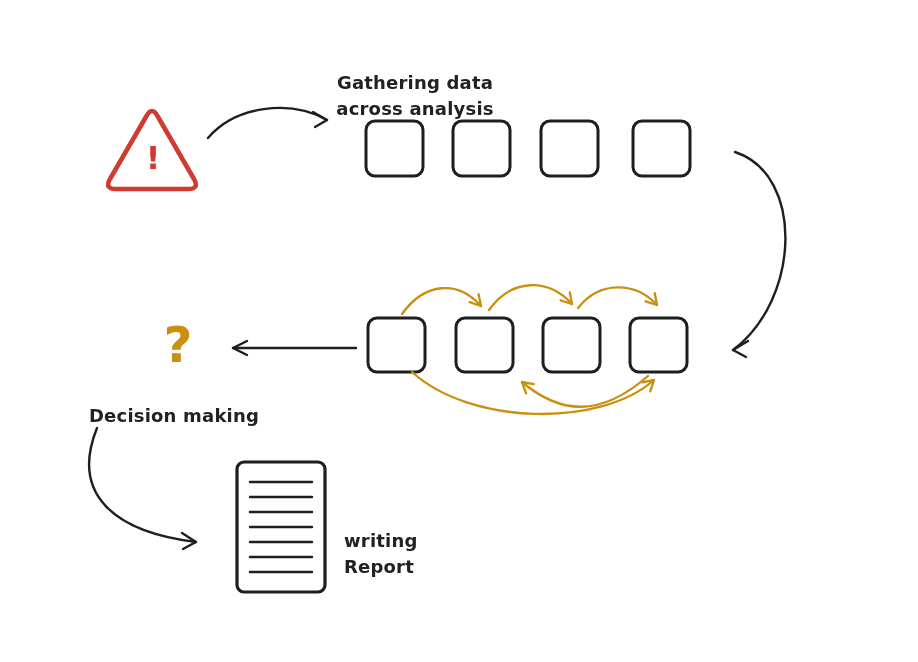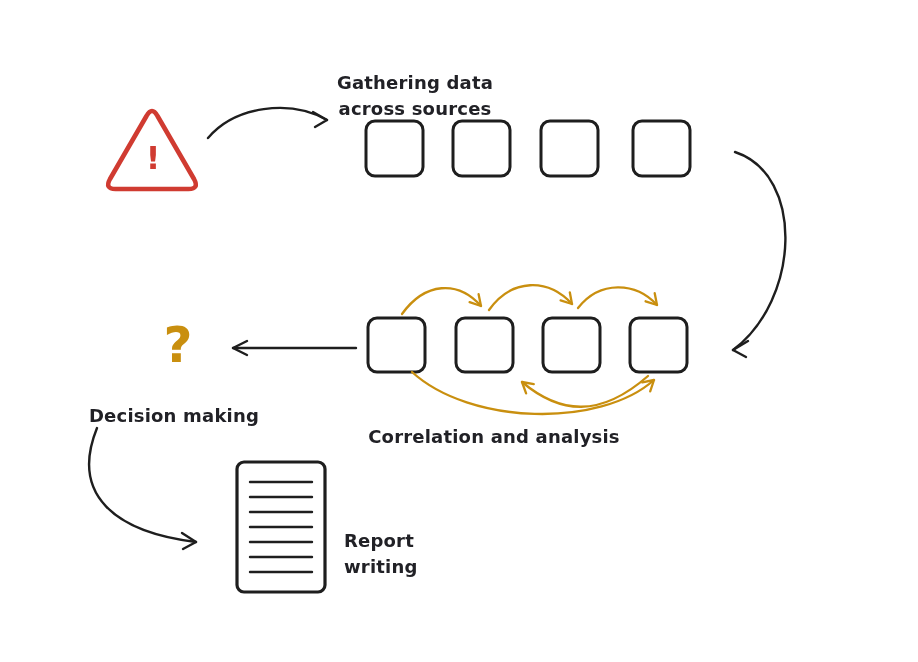--- a/index.html
+++ b/index.html
@@ -126,26 +126,25 @@
       <line class="ink docline" x1="250" y1="557" x2="312" y2="557"></line>
       <line class="ink docline" x1="250" y1="572" x2="312" y2="572"></line>
     </g>
   </svg>
 
   <div class="symbol alert-bang">!</div>
   <div class="symbol question">?</div>
 
   <div class="label" style="left:310px;top:58px;width:210px;margin-top:12px;">
     <div>Gathering data</div>
-    <div>across sources</div>
+    <div>across analysis</div>
   </div>
 
 
-  <div class="label" style="left:344px;top:424px;width:300px;">Correlation and analysis</div>
 
   <div class="label" style="left:74px;top:403px;width:200px;">Decision making</div>
 
   <div class="label left" style="left:344px;top:528px;width:120px;">
+    <div>writing</div>
     <div>Report</div>
-    <div>writing</div>
   </div>
 
 </div>
 
 </body></html>

